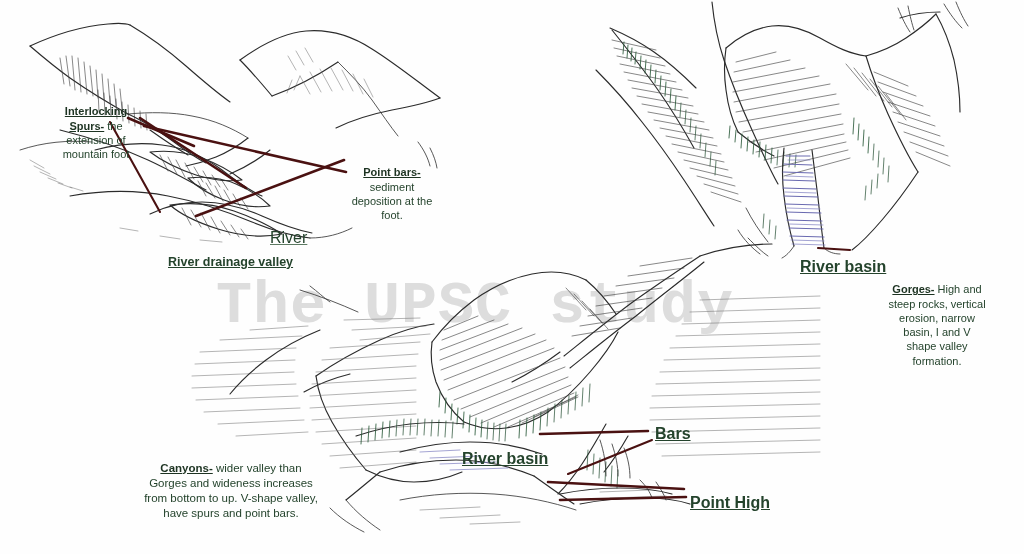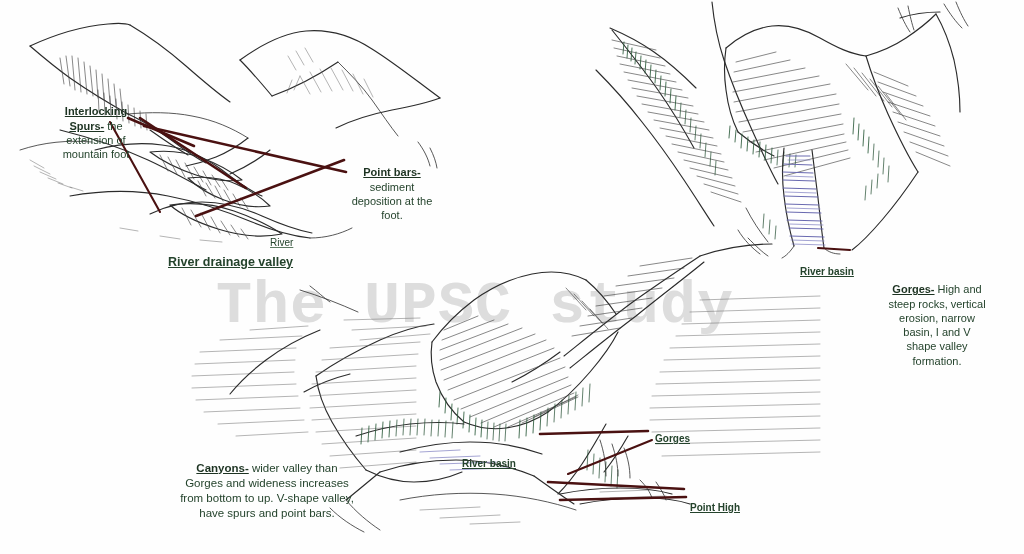--- a/index.html
+++ b/index.html
@@ -26,21 +26,21 @@
     text-align:center;
   }
   .lbl .hd{font-weight:bold;color:#1d3322;text-decoration:underline;}
   .lbl.u{text-decoration:underline;text-decoration-color:#5d7a63;}
   .cap{
     position:absolute;z-index:6;font-weight:bold;color:#24432c;
     text-decoration:underline;font-family:"Liberation Sans",sans-serif;
   }
   .t11{font-size:11px;}
   .t115{font-size:11.5px;}
-  .t12{font-size:10px;margin-top:8px;}
+  .t12{font-size:16px;}
   .t125{font-size:12.5px;}
 
   .bx{position:absolute;z-index:6;}
 </style>
 </head>
 <body>
 
 <div id="stage">
 
   <div class="wm">The UPSC study</div>
@@ -514,29 +514,29 @@
   </div>
 
   <div class="bx lbl t11" style="left:344px;top:151px;width:96px;">
     <span class="hd">Point bars-</span><span class="u"> sediment deposition at the foot.</span>
   </div>
 
   <div class="bx lbl t11" style="left:888px;top:268px;width:98px;">
     <span class="hd">Gorges-</span><span class="u"> High and steep rocks, vertical erosion, narrow basin, I and V shape valley formation.</span>
   </div>
 
-  <div class="bx lbl t115" style="left:140px;top:446px;width:182px;margin-left:36px;">
+  <div class="bx lbl t115" style="left:140px;top:446px;width:182px;">
     <span class="hd">Canyons-</span><span class="u"> wider valley than Gorges and wideness increases from bottom to up. V-shape valley, have spurs and point bars.</span>
   </div>
 
   <div class="lbl u t12" style="left:270px;top:228px;">River</div>
 
   <div class="cap t125" style="left:168px;top:255px;">River drainage valley</div>
 
   <div class="cap t12" style="left:800px;top:258px;">River basin</div>
 
   <div class="cap t12" style="left:462px;top:450px;">River basin</div>
 
-  <div class="cap t12" style="left:655px;top:425px;">Gorges</div>
+  <div class="cap t12" style="left:655px;top:425px;">Bars</div>
 
   <div class="cap t12" style="left:690px;top:494px;">Point High</div>
 
 </div>
 
 </body></html>

